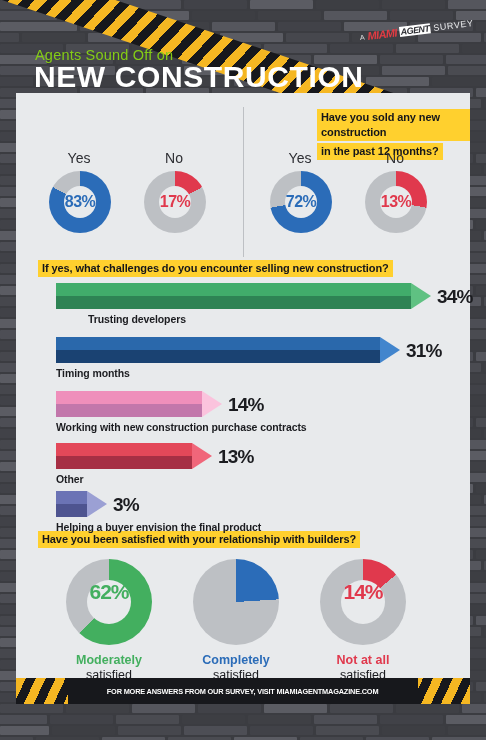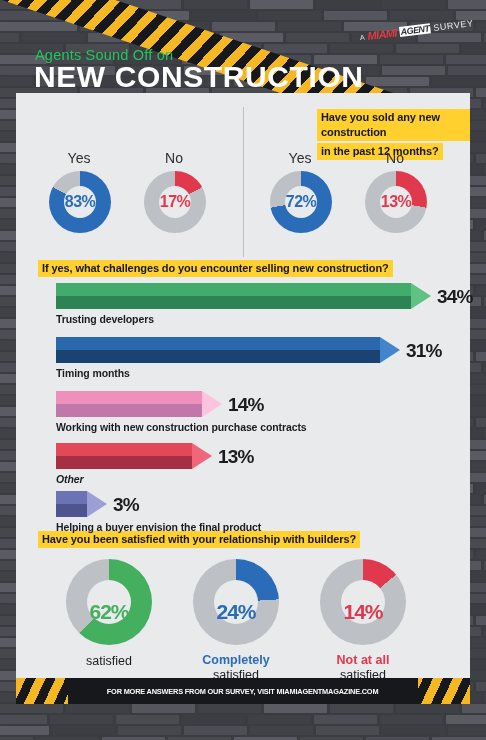--- a/index.html
+++ b/index.html
@@ -17,21 +17,21 @@
     transform:rotate(18.5deg);transform-origin:left top;
     background:repeating-linear-gradient(115deg,
       #f5b722 0px,#f5b722 9px,
       #17181c 9px,#17181c 18px);
     overflow:hidden;
   }
   .tape-mask{position:absolute;top:0;left:0;width:486px;height:105px;overflow:hidden;pointer-events:none;}
 
   
   .hdr-sub{
-    position:absolute;left:35px;top:47px;color:#22c55e;
+    position:absolute;left:35px;top:47px;color:#84cc16;
     font-size:14.5px;font-weight:400;letter-spacing:.2px;
   }
   .hdr-title{
     position:absolute;left:34px;top:60px;color:#ffffff;
     font-size:30px;font-weight:bold;letter-spacing:.6px;
   }
   .logo-wrap{
     position:absolute;right:12px;top:17px;
     transform:rotate(-7deg);transform-origin:right center;
     display:flex;align-items:center;gap:3px;white-space:nowrap;
@@ -91,21 +91,21 @@
   .bar-cap{
     position:absolute;left:0;color:#1b1c20;font-size:10.5px;
     font-weight:bold;letter-spacing:-.1px;white-space:nowrap;
   }
 
   
   .bdonut{position:absolute;}
   .bdonut .ring{position:absolute;inset:0;border-radius:50%;}
   .bdonut .hole{
     position:absolute;border-radius:50%;background:#e8eaec;
-    display:flex;align-items:flex-end;justify-content:center;
+    display:flex;align-items:flex-start;justify-content:center;
   }
   .bdonut .val{font-size:21px;font-weight:bold;letter-spacing:-1px;}
   .bcap{position:absolute;text-align:center;width:120px;}
   .bcap .l1{display:block;font-size:12.5px;font-weight:bold;}
   .bcap .l2{display:block;font-size:12.5px;font-weight:400;color:#1b1c20;margin-top:1px;}
 
   
   .footer-tape{
     position:absolute;left:16px;top:678px;width:454px;height:26px;
     background:repeating-linear-gradient(115deg,
@@ -890,21 +890,21 @@
         </div>
       </div>
     <div id="bars">
         <div class="bar-row" style="top: 190px; width: 400px; height: 44px;">
           <div class="bar" style="width: 355px;">
             <div class="top" style="background: rgb(65, 172, 107);"></div>
             <div class="bot" style="background: rgb(46, 131, 84);"></div>
             <div class="tip" style="left: 355px; background: rgb(95, 193, 130); clip-path: polygon(0px 0px, 100% 50%, 0px 100%);"></div>
           </div>
           <div class="bar-val" style="left: 381px;">34%</div>
-          <div class="bar-cap" style="top: 30px;">Trusting developers</div>
+          <div class="bar-cap" style="top: 30px; margin-left: 32px;">Trusting developers</div>
         </div>
         <div class="bar-row" style="top: 244px; width: 400px; height: 44px;">
           <div class="bar" style="width: 324px;">
             <div class="top" style="background: rgb(42, 104, 171);"></div>
             <div class="bot" style="background: rgb(26, 66, 114);"></div>
             <div class="tip" style="left: 324px; background: rgb(66, 133, 205); clip-path: polygon(0px 0px, 100% 50%, 0px 100%);"></div>
           </div>
           <div class="bar-val" style="left: 350px;">31%</div>
           <div class="bar-cap" style="top: 30px;">Timing months</div>
         </div>
@@ -917,47 +917,45 @@
           <div class="bar-val" style="left: 172px;">14%</div>
           <div class="bar-cap" style="top: 30px;">Working with new construction purchase contracts</div>
         </div>
         <div class="bar-row" style="top: 350px; width: 400px; height: 44px;">
           <div class="bar" style="width: 136px;">
             <div class="top" style="background: rgb(227, 72, 89);"></div>
             <div class="bot" style="background: rgb(166, 47, 68);"></div>
             <div class="tip" style="left: 136px; background: rgb(240, 102, 122); clip-path: polygon(0px 0px, 100% 50%, 0px 100%);"></div>
           </div>
           <div class="bar-val" style="left: 162px;">13%</div>
-          <div class="bar-cap" style="top: 30px; font-style: italic;">Other</div>
+          <div class="bar-cap" style="top: 30px;">Other</div>
         </div>
         <div class="bar-row" style="top: 398px; width: 400px; height: 44px;">
           <div class="bar" style="width: 31px;">
             <div class="top" style="background: rgb(107, 115, 181);"></div>
             <div class="bot" style="background: rgb(78, 84, 144);"></div>
             <div class="tip" style="left: 31px; background: rgb(155, 160, 212); clip-path: polygon(0px 0px, 100% 50%, 0px 100%);"></div>
           </div>
           <div class="bar-val" style="left: 57px;">3%</div>
           <div class="bar-cap" style="top: 30px;">Helping a buyer envision the final product</div>
         </div>
       </div>
     <div id="q4donuts">
         <div class="bdonut" style="left: 50px; top: 466px; width: 86px; height: 86px;">
           <div class="ring" style="background: conic-gradient(rgb(67, 175, 95) 0deg, rgb(67, 175, 95) 223.2deg, rgb(189, 192, 196) 223.2deg, rgb(189, 192, 196) 360deg);"></div>
           <div class="hole" style="width: 44px; height: 44px; left: 21px; top: 21px;">
             <span class="val" style="color: rgb(67, 175, 95);">62%</span>
           </div>
         </div>
         <div class="bcap" style="left: 33px; top: 560px;">
+          <span class="l1" style="color: rgb(67, 175, 95);">Moderately</span>
           <span class="l2">satisfied</span>
         </div>
         <div class="bdonut" style="left: 177px; top: 466px; width: 86px; height: 86px;">
           <div class="ring" style="background: conic-gradient(rgb(43, 108, 184) 0deg, rgb(43, 108, 184) 86.4deg, rgb(189, 192, 196) 86.4deg, rgb(189, 192, 196) 360deg);"></div>
-          <div class="hole" style="width: 44px; height: 44px; left: 21px; top: 21px;">
-            <span class="val" style="color: rgb(43, 108, 184);">24%</span>
-          </div>
         </div>
         <div class="bcap" style="left: 160px; top: 560px;">
           <span class="l1" style="color: rgb(43, 108, 184);">Completely</span>
           <span class="l2">satisfied</span>
         </div>
         <div class="bdonut" style="left: 304px; top: 466px; width: 86px; height: 86px;">
           <div class="ring" style="background: conic-gradient(rgb(224, 57, 77) 0deg, rgb(224, 57, 77) 50.4deg, rgb(189, 192, 196) 50.4deg, rgb(189, 192, 196) 360deg);"></div>
           <div class="hole" style="width: 44px; height: 44px; left: 21px; top: 21px;">
             <span class="val" style="color: rgb(224, 57, 77);">14%</span>
           </div>

